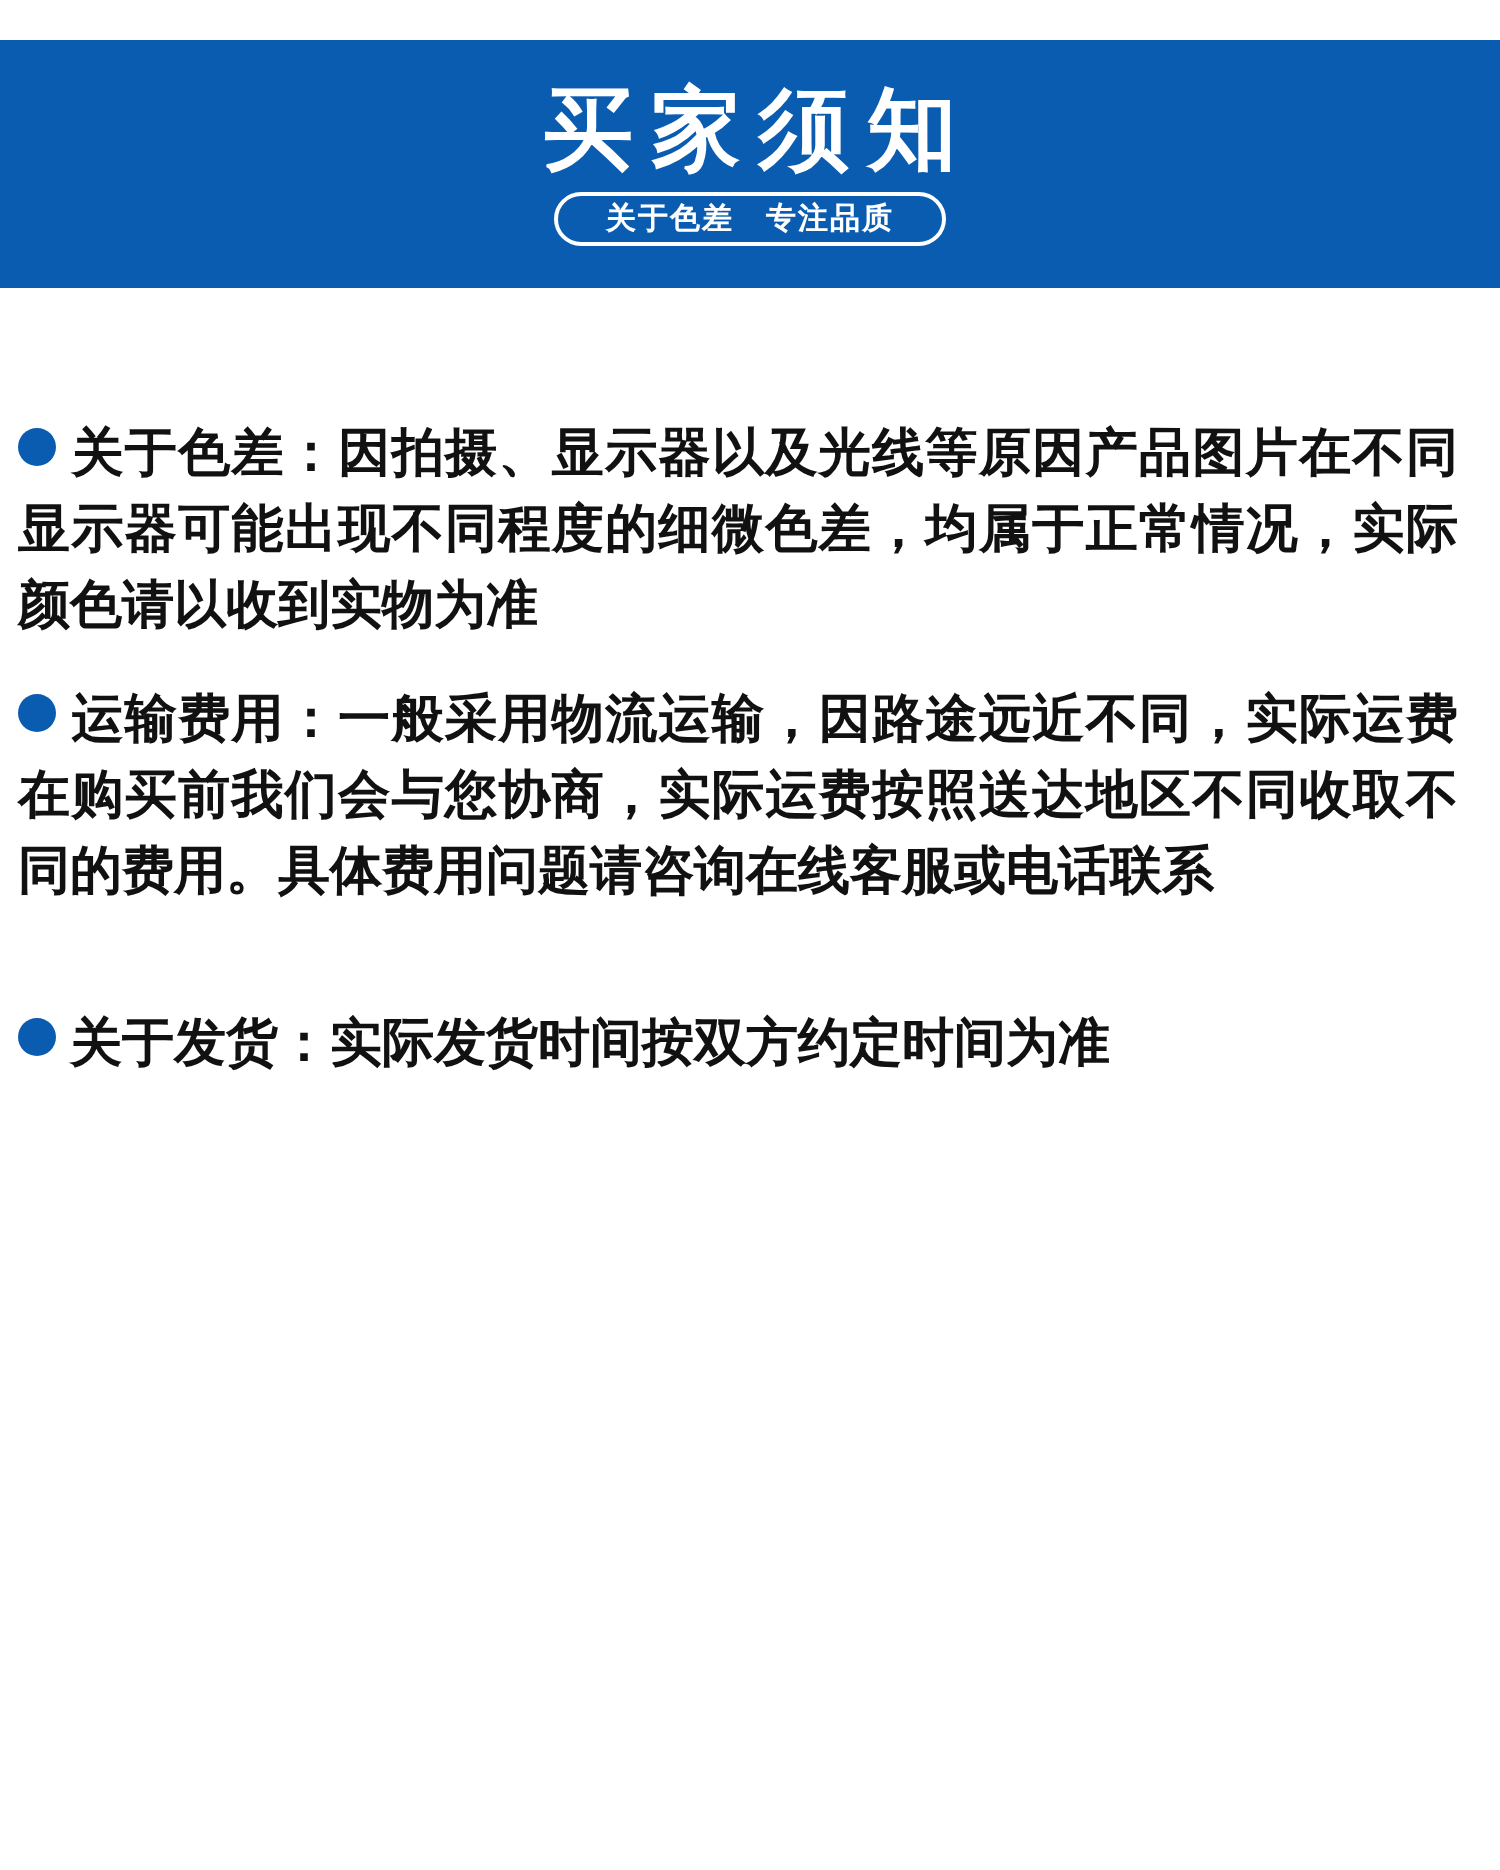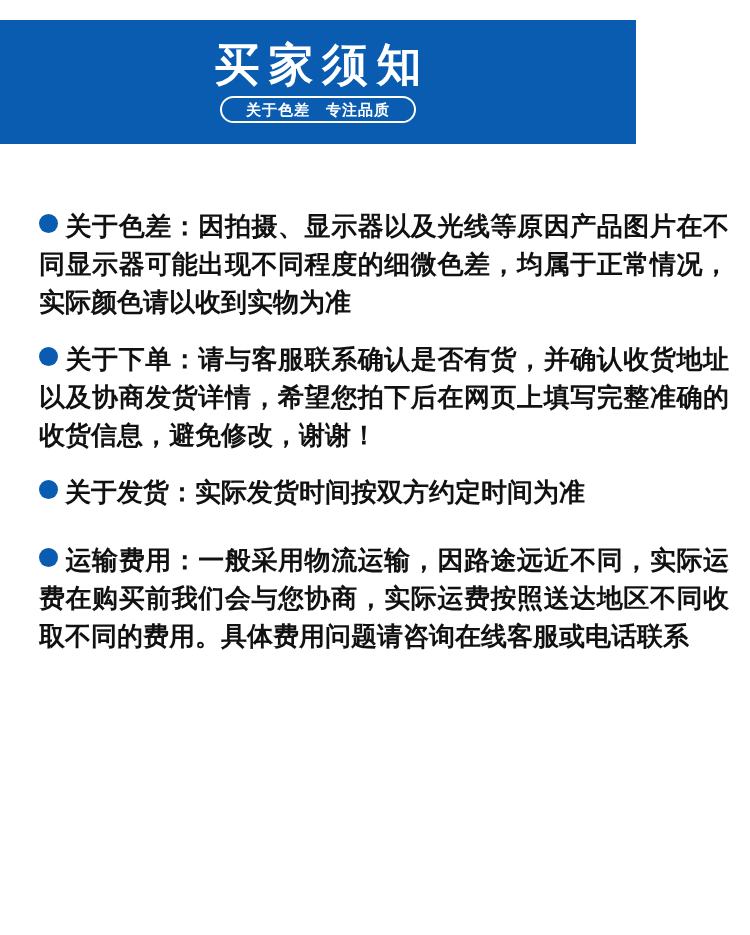--- a/index.html
+++ b/index.html
@@ -9,21 +9,21 @@
     font-family: "Liberation Sans", "DejaVu Sans", sans-serif;
   }
   .page {
     width: 750px;
     height: 935px;
     overflow: hidden;
     background: #ffffff;
   }
   .banner {
     margin-top: 20px;
-    width: 636px;
+    width: 750px;
     height: 124px;
     background: var(--blue, #0a5cb1);
     text-align: center;
   }
   .title {
     padding-top: 22px;
     font-size: 45px;
     line-height: 1.0;
     font-weight: 700;
     color: #ffffff;
@@ -37,21 +37,21 @@
     border: 2px solid #ffffff;
     border-radius: 15px;
     font-size: 15px;
     line-height: 15px;
     font-weight: 700;
     letter-spacing: 1px;
     color: #ffffff;
     white-space: pre;
   }
   .content {
-    padding: 63px 21px 0 39px;
+    padding: 63px 21px 0 9px;
   }
   .notice {
     font-size: 26px;
     line-height: 38px;
     font-weight: 700;
     color: var(--ink, #111111);
     text-align: justify;
     margin-bottom: 19px;
   }
   .notice.gap-md { margin-bottom: 30px; }
@@ -76,21 +76,20 @@
 
   <header class="banner">
     <h1 class="title">买家须知</h1>
     <div class="badge">关于色差　专注品质</div>
   </header>
 
   <main class="content">
 
     <p class="notice"><span class="bullet"></span><span>关于色差：因拍摄、显示器以及光线等原因产品图片在不同显示器可能出现不同程度的细微色差，均属于正常情况，实际颜色请以收到实物为准</span></p>
 
-    <p class="notice"><span class="bullet"></span><span>关于下单：请与客服联系确认是否有货，并确认收货地址以及协商发货详情，希望您拍下后在网页上填写完整准确的收货信息，避免修改，谢谢！</span></p>
+
+    <p class="notice gap-lg"><span class="bullet"></span><span>运输费用：一般采用物流运输，因路途远近不同，实际运费在购买前我们会与您协商，实际运费按照送达地区不同收取不同的费用。具体费用问题请咨询在线客服或电话联系</span></p>
 
     <p class="notice gap-md"><span class="bullet"></span><span>关于发货：实际发货时间按双方约定时间为准</span></p>
-
-    <p class="notice gap-lg"><span class="bullet"></span><span>运输费用：一般采用物流运输，因路途远近不同，实际运费在购买前我们会与您协商，实际运费按照送达地区不同收取不同的费用。具体费用问题请咨询在线客服或电话联系</span></p>
 
 
   </main>
 </div>
 
 </body></html>

